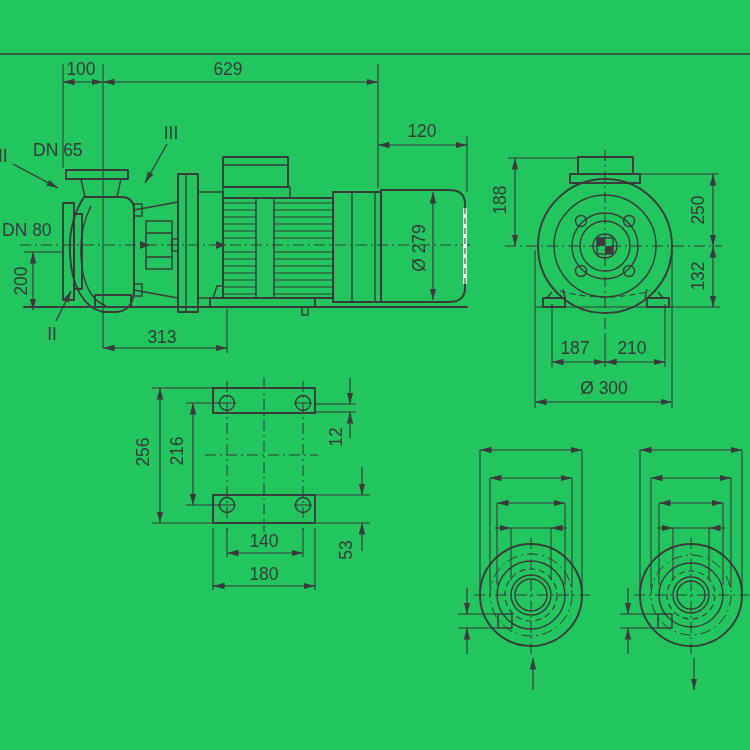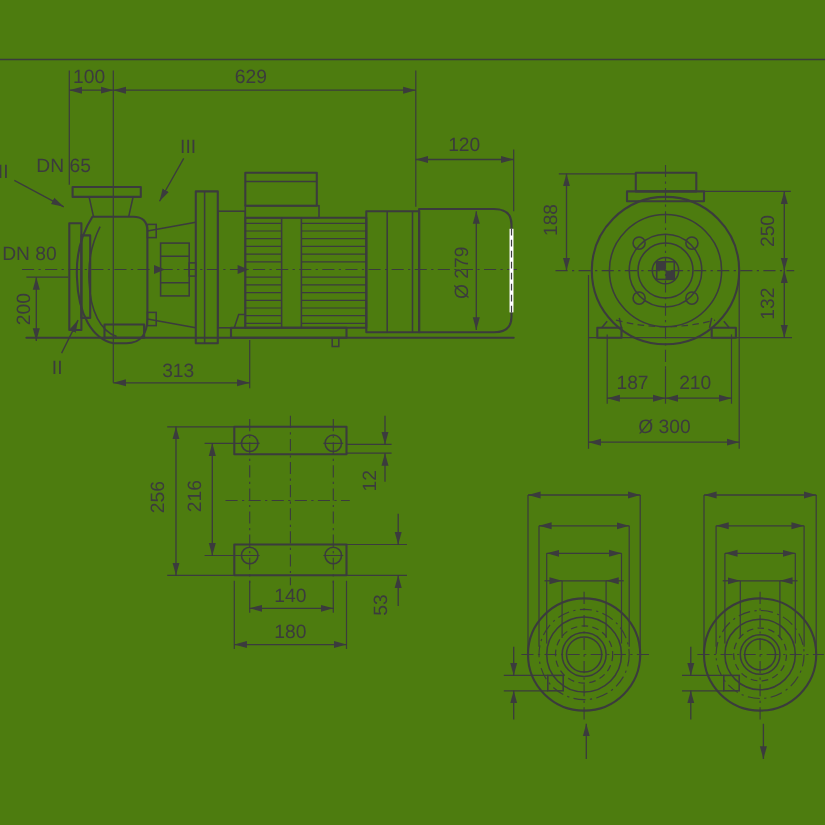--- a/index.html
+++ b/index.html
@@ -1,16 +1,16 @@
 <!DOCTYPE html>
 <html><head>
 <meta charset="utf-8">
 <style>
   html,body{margin:0;padding:0;background:#fff;}
-  .sheet{width:750px;height:750px;background:#4d7c0f;position:relative;overflow:hidden;
+  .sheet{width:750px;height:750px;background:#22c55e;position:relative;overflow:hidden;
          font-family:"Liberation Sans",sans-serif;}
   svg{display:block;}
   .edge{stroke:#3b3b3d;stroke-width:1.9;fill:none;stroke-linecap:round;stroke-linejoin:round;}
   .edge2{stroke:#3b3b3d;stroke-width:1.4;fill:none;}
   .thin{stroke:#3b3b3d;stroke-width:1.1;fill:none;}
   .dim{stroke:#3b3b3d;stroke-width:1.2;fill:none;}
   .cl{stroke:#3b3b3d;stroke-width:1;fill:none;stroke-dasharray:11 4 2 4;}
   .hid{stroke:#3b3b3d;stroke-width:1.1;fill:none;stroke-dasharray:6 4;}
   .solidfill{fill:#3b3b3d;stroke:none;}
   .wmask{stroke:#ffffff;stroke-width:3.6;fill:none;}

